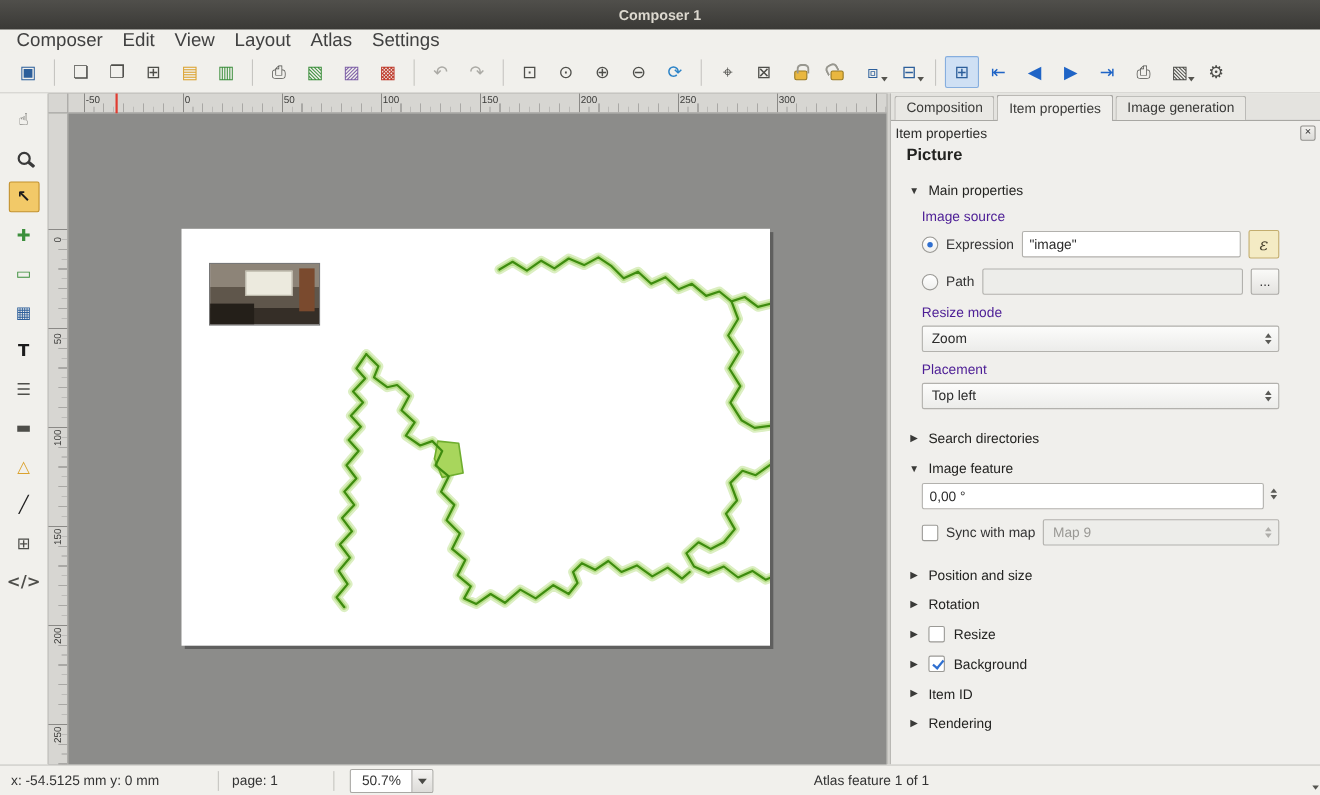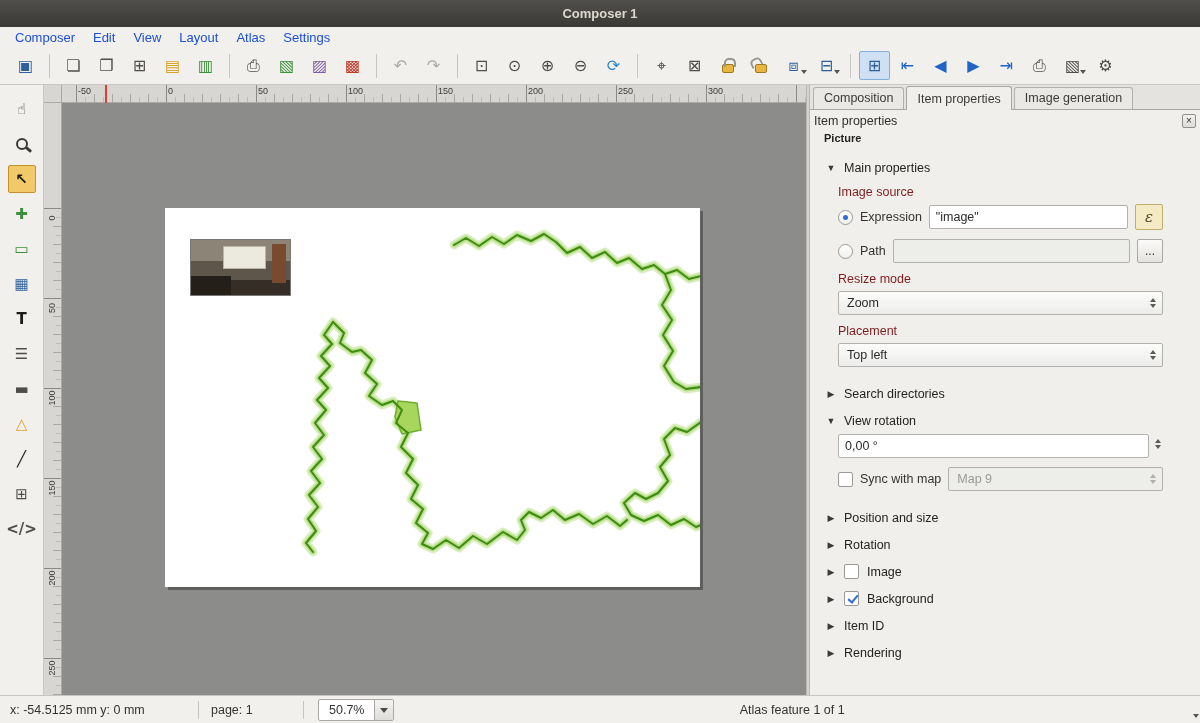--- a/index.html
+++ b/index.html
@@ -6,21 +6,21 @@
   html,body { width:1200px; height:723px; overflow:hidden; }
   body { font-family:"Liberation Sans","DejaVu Sans",sans-serif; font-size:13px; color:#2b2b2b; background:#f1f0ec; }
   #app { position:relative; width:1200px; height:723px; display:flex; flex-direction:column; }
 
   
   .titlebar { height:27px; background:linear-gradient(#504f4b,#3a3936); display:flex; align-items:center; justify-content:center; flex:0 0 27px; }
   .titlebar .title { color:#dcd8cf; font-weight:bold; font-size:13px; }
 
   
   .menubar { height:20px; flex:0 0 20px; background:#f1f0ec; display:flex; align-items:center; padding-left:6px; }
-  .menu-item { padding:2px 9px; font-size:13px; color:#1d4ed8; cursor:default; }
+  .menu-item { padding:2px 9px; font-size:17px; color:#404040; cursor:default; }
 
   
   .toolbar { height:38px; flex:0 0 38px; background:#f1f0ec; border-bottom:1px solid #c9c8c4; display:flex; align-items:center; padding-left:10px; gap:2px; }
   .tb { width:31px; height:29px; border:1px solid transparent; background:transparent; display:flex; align-items:center; justify-content:center; border-radius:2px; position:relative; cursor:default; }
   .tb.pressed { background:#cfe0f4; border-color:#86aede; }
   .gl { font-family:"DejaVu Sans",sans-serif; font-size:16px; line-height:1; }
   .gl.small { font-size:11px; font-weight:bold; }
   .c-blue{color:#2d5f9b} .c-gray{color:#4e4e4a} .c-yellow{color:#dba22e} .c-green{color:#3c8f3c}
   .c-red{color:#bf3a2b} .c-dis{color:#abaaa5} .c-lblue{color:#1f64c6} .c-cyan{color:#2d84c8} .c-violet{color:#7d5fa6}
   .tsep { width:1px; height:24px; background:#c6c5c1; margin:0 6px; }
@@ -75,28 +75,28 @@
   
   .splitter { flex:0 0 4px; background:#d3d2ce; border-left:1px solid #b9b8b4; border-right:1px solid #b9b8b4; }
 
   
   .panel { flex:0 0 390px; background:#f0efec; display:flex; flex-direction:column; min-width:0; }
   .tabs { display:flex; align-items:flex-end; height:25px; padding-left:3px; border-bottom:1px solid #a8a7a3; background:#e4e3df; flex:0 0 25px; }
   .tab { padding:3px 10px 4px; font-size:12.5px; color:#3a3a38; background:#e9e8e4; border:1px solid #b1b0ac; border-bottom:none; margin-right:2px; border-radius:3px 3px 0 0; cursor:default; }
   .tab.active { background:#f0efec; border-color:#a8a7a3; position:relative; top:1px; padding-top:5px; font-weight:normal; }
   .panel-header { display:flex; align-items:center; justify-content:space-between; padding:4px 4px 2px 4px; font-size:12.5px; color:#2e2e2c; }
   .closebox { width:14px; height:14px; border:1px solid #8f8e8a; background:linear-gradient(#f2f1ee,#dcdbd8); font-size:10px; line-height:12px; text-align:center; color:#333; border-radius:2px; cursor:default; }
-  .item-type { font-weight:bold; font-size:11px; padding:2px 0 6px 14px; color:#232321; }
+  .item-type { font-weight:bold; font-size:15px; padding:2px 0 6px 14px; color:#232321; }
   .scroll { flex:1 1 auto; overflow:hidden; padding-top:4px; }
 
   .grp { display:flex; align-items:center; height:27px; padding-left:16px; gap:8px; cursor:default; }
   .tri { font-size:9px; color:#3a3a38; width:10px; text-align:center; }
   .glabel { font-size:12.5px; color:#232321; }
   .gbody { padding:0 37px 4px 28px; }
-  .sublbl { font-size:12.5px; color:#7f1d1d; margin:4px 0 5px; }
+  .sublbl { font-size:12.5px; color:#4c1d95; margin:4px 0 5px; }
   .prow { display:flex; align-items:center; gap:7px; margin-bottom:9px; }
   .rlabel { font-size:12.5px; color:#333; white-space:nowrap; }
   .radio { width:15px; height:15px; border:1px solid #9b9a96; border-radius:50%; background:linear-gradient(#ffffff,#f0f0ee); position:relative; flex:0 0 15px; }
   .radio.checked::after { content:""; position:absolute; inset:4px; background:#2f6fd0; border-radius:50%; }
   .cb { width:15px; height:15px; background:#fff; border:1px solid #9b9a96; border-radius:2px; position:relative; flex:0 0 15px; }
   .cb.checked::after { content:""; position:absolute; left:3px; top:3px; width:8px; height:4px; border-left:2px solid #2f6fd0; border-bottom:2px solid #2f6fd0; transform:rotate(-50deg); }
   .txt { height:24px; border:1px solid #b2b1ad; border-radius:2px; background:#fff; font-family:inherit; font-size:12.5px; padding:0 6px; flex:1 1 auto; min-width:0; color:#2b2b2b; }
   .txt:disabled, .txt.disabled { background:#ededea; color:#9a9995; }
   .mini { width:26px; height:24px; border:1px solid #a9a8a4; border-radius:2px; background:linear-gradient(#fafaf8,#e4e3e0); font-size:12px; color:#333; cursor:default; }
   .eps { width:28px; height:26px; border:1px solid #c3ad6e; border-radius:2px; background:#f4ebc4; color:#4a4430; font-size:15px; font-family:"DejaVu Serif",serif; font-style:italic; cursor:default; }
@@ -398,21 +398,21 @@
           </div>
         </div>
 
         <div class="grp">
           <span class="tri">▶</span>
           <span class="glabel">Search directories</span>
         </div>
 
         <div class="grp">
           <span class="tri">▼</span>
-          <span class="glabel">View rotation</span>
+          <span class="glabel">Image feature</span>
         </div>
         <div class="gbody">
           <div class="prow" style="padding-right:14px">
             <div class="spinwrap">
               <input class="txt" value="0,00 °" style="">
               <span class="updn"></span>
             </div>
           </div>
           <div class="prow">
             <span class="cb"></span>
@@ -428,21 +428,21 @@
           <span class="tri">▶</span>
           <span class="glabel">Position and size</span>
         </div>
         <div class="grp">
           <span class="tri">▶</span>
           <span class="glabel">Rotation</span>
         </div>
         <div class="grp">
           <span class="tri">▶</span>
           <span class="cb"></span>
-          <span class="glabel">Image</span>
+          <span class="glabel">Resize</span>
         </div>
         <div class="grp">
           <span class="tri">▶</span>
           <span class="cb checked"></span>
           <span class="glabel">Background</span>
         </div>
         <div class="grp">
           <span class="tri">▶</span>
           <span class="glabel">Item ID</span>
         </div>

